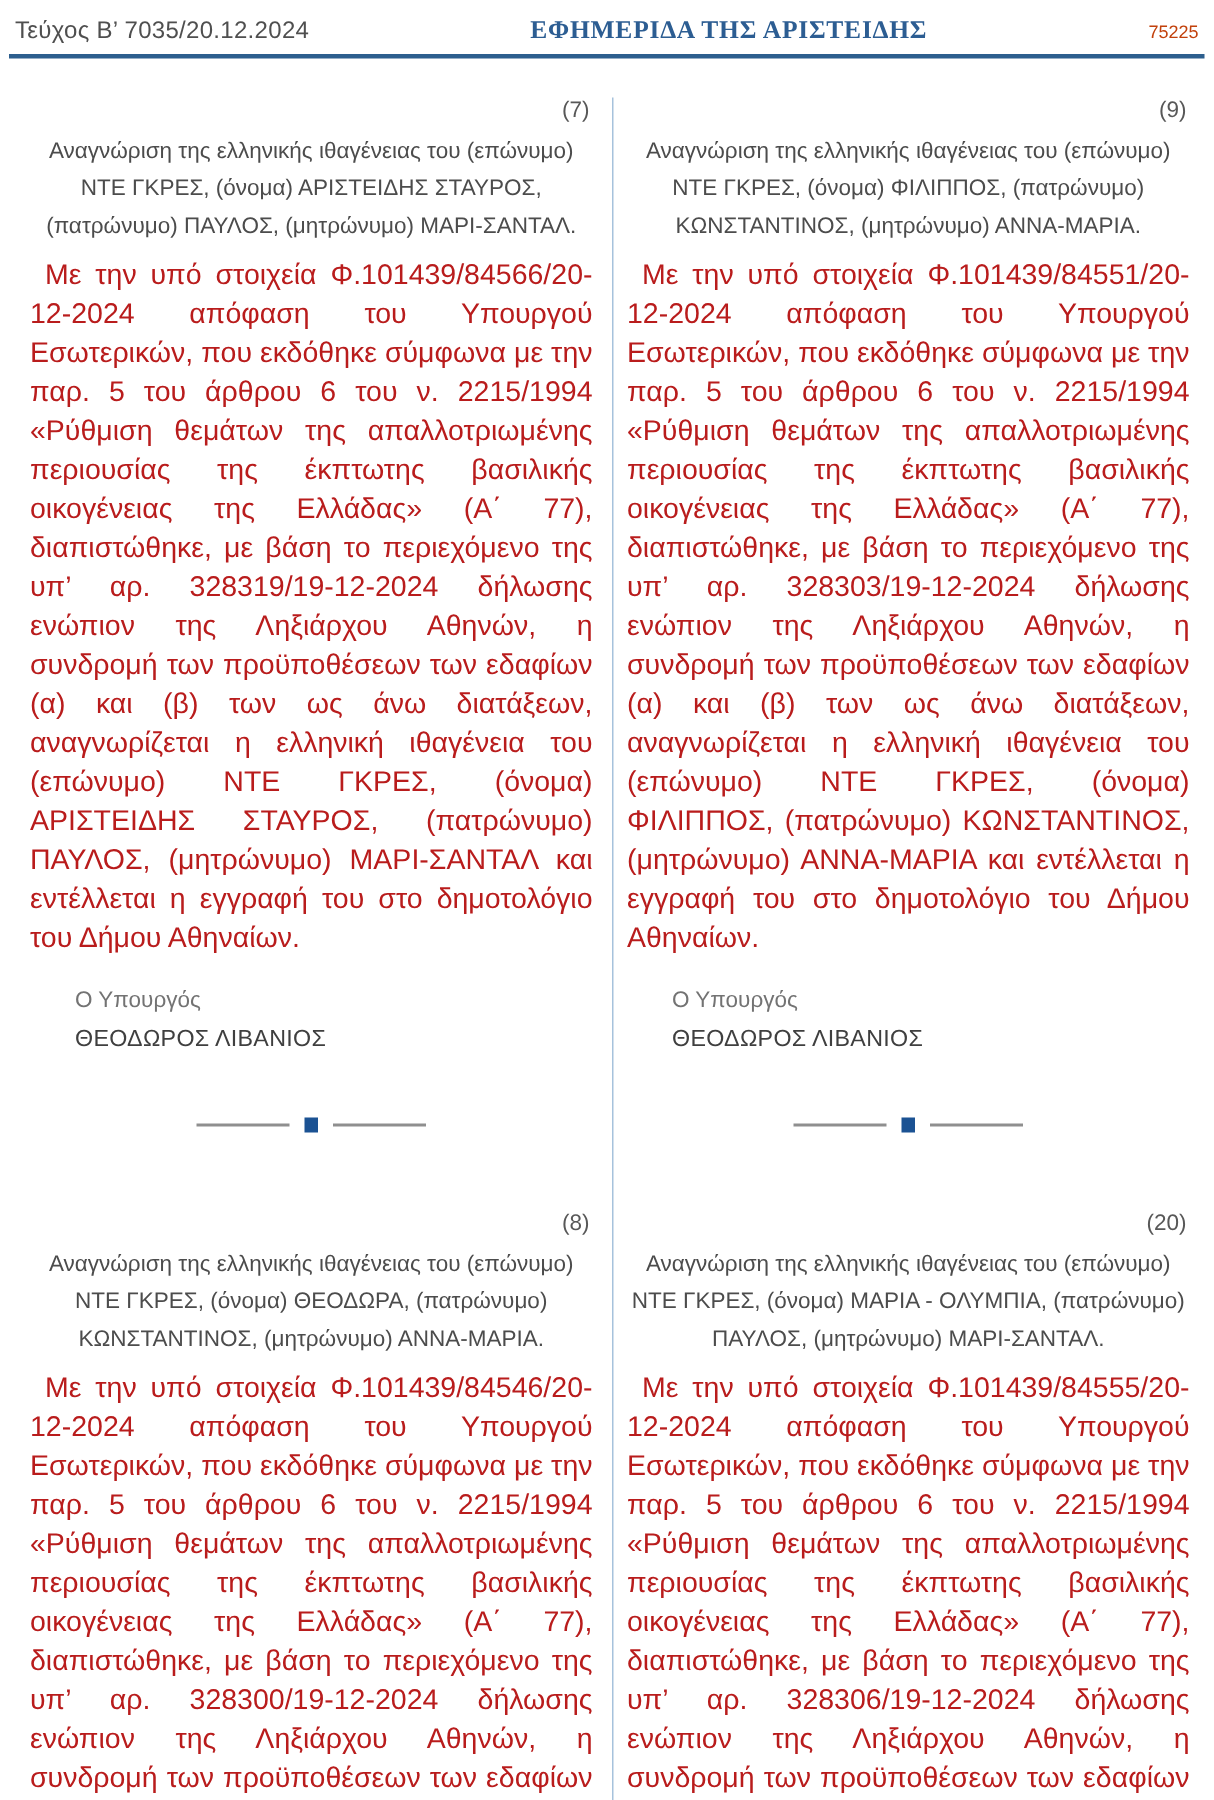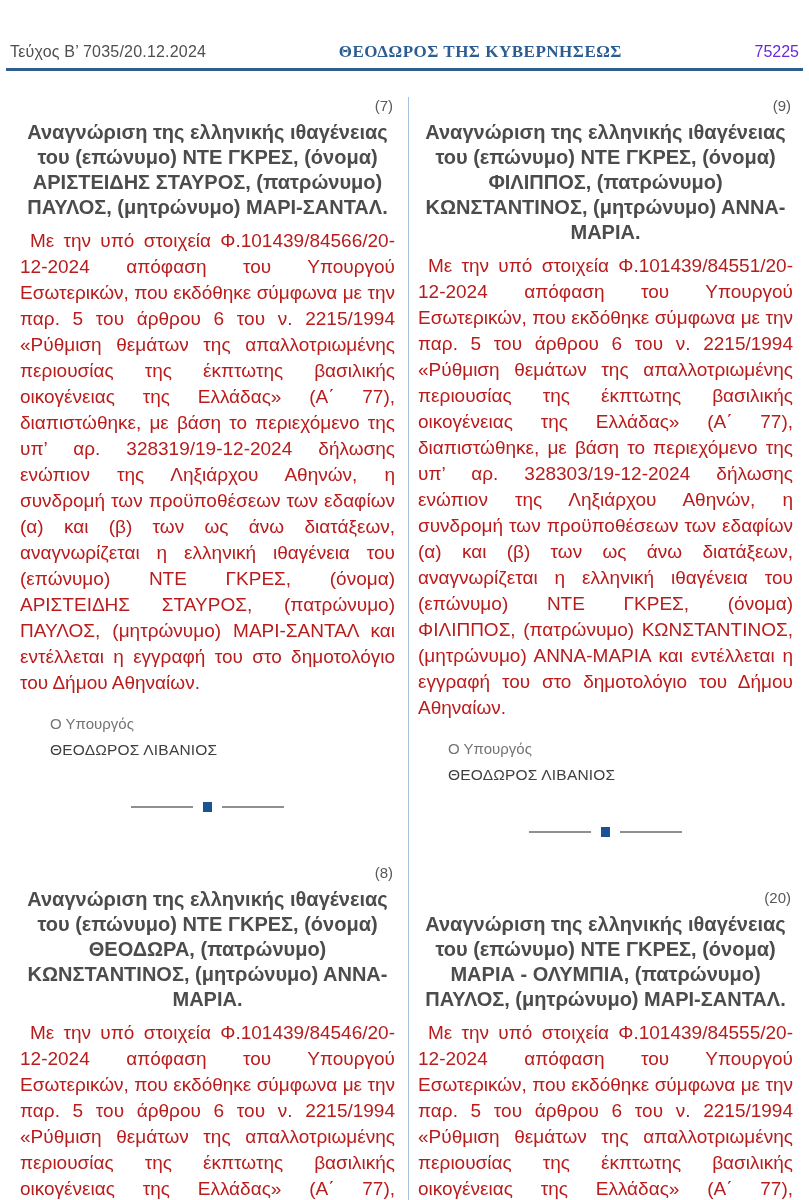--- a/index.html
+++ b/index.html
@@ -2,59 +2,59 @@
 <html lang="el"><head>
 <meta charset="utf-8">
 <style>
   html,body{margin:0;padding:0;background:#ffffff;}
   .page{
     width:809px;height:1200px;background:#ffffff;position:relative;
     overflow:hidden;font-family:"Liberation Sans",sans-serif;
     -webkit-font-smoothing:antialiased;
   }
   
-  .hdr{display:flex;justify-content:space-between;align-items:baseline;padding:10px 10px 6px 10px;margin-top:32px;}
+  .hdr{display:flex;justify-content:space-between;align-items:baseline;padding:10px 10px 6px 10px;}
   .hdr .issue{font-size:16px;color:#4f4f4f;letter-spacing:.2px;}
   .hdr .masthead{
     font-family:"Liberation Serif",serif;font-weight:700;font-size:17px;
     color:#2c5d92;letter-spacing:.5px;
   }
-  .hdr .pagenum{font-size:16px;color:#6d28d9;}
+  .hdr .pagenum{font-size:12px;color:#c2410c;}
   .rule{height:3px;background:#2d5f8e;margin:0 6px;}
   
   .columns{
     position:relative;display:flex;justify-content:space-between;
     padding:22px 16px 0 20px;height:1175px;box-sizing:border-box;overflow:hidden;
   }
   .vline{position:absolute;left:408px;top:26px;bottom:0;width:1px;background:#a6c2dc;}
   .col{width:375px;}
   
   .entry .num{text-align:right;font-size:15px;color:#585858;margin:2px 2px 2px 0;line-height:21px;}
   .entry .title{
-    font-weight:700;font-size:20px;line-height:25px;color:#4c4c4c;
+    font-weight:400;font-size:15px;line-height:25px;color:#4c4c4c;
     text-align:center;margin:4px 0 8px;
   }
   .entry .body{
     font-size:19px;line-height:26px;color:#b91c1c;text-align:justify;
     text-indent:10px;margin:0;
   }
   .sig{margin:16px 0 0 30px;}
   .sig .role{font-size:15px;color:#737373;line-height:24px;}
   .sig .name{font-size:15.5px;font-weight:400;color:#3f3f3f;line-height:28px;letter-spacing:.2px;}
   .divider{display:flex;align-items:center;justify-content:center;gap:10px;margin:38px 0 50px;}
   .divider .dline{width:62px;height:2px;background:#8f8f8f;}
   .divider .dsq{width:9px;height:10px;background:#1b5293;}
 </style>
 </head>
 <body>
 
 <div class="page">
   <div class="hdr">
     <div class="issue">Τεύχος Β’ 7035/20.12.2024</div>
-    <div class="masthead">ΘΕΟΔΩΡΟΣ ΤΗΣ ΚΥΒΕΡΝΗΣΕΩΣ</div>
+    <div class="masthead">ΕΦΗΜΕΡΙΔΑ ΤΗΣ ΑΡΙΣΤΕΙΔΗΣ</div>
     <div class="pagenum">75225</div>
   </div>
   <div class="rule"></div>
   <div class="columns">
     <div class="vline"></div>
     <section class="col" id="col-0">
         <article class="entry">
           <div class="num">(7)</div>
           <h2 class="title">Αναγνώριση της ελληνικής ιθαγένειας του (επώνυμο) ΝΤΕ ΓΚΡΕΣ, (όνομα) ΑΡΙΣΤΕΙΔΗΣ ΣΤΑΥΡΟΣ, (πατρώνυμο) ΠΑΥΛΟΣ, (μητρώνυμο) ΜΑΡΙ-ΣΑΝΤΑΛ.</h2>
           <p class="body">Με την υπό στοιχεία Φ.101439/84566/20-12-2024 απόφαση του Υπουργού Εσωτερικών, που εκδόθηκε σύμφωνα με την παρ. 5 του άρθρου 6 του ν. 2215/1994 «Ρύθμιση θεμάτων της απαλλοτριωμένης περιουσίας της έκπτωτης βασιλικής οικογένειας της Ελλάδας» (Α΄ 77), διαπιστώθηκε, με βάση το περιεχόμενο της υπ’ αρ. 328319/19-12-2024 δήλωσης ενώπιον της Ληξιάρχου Αθηνών, η συνδρομή των προϋποθέσεων των εδαφίων (α) και (β) των ως άνω διατάξεων, αναγνωρίζεται η ελληνική ιθαγένεια του (επώνυμο) ΝΤΕ ΓΚΡΕΣ, (όνομα) ΑΡΙΣΤΕΙΔΗΣ ΣΤΑΥΡΟΣ, (πατρώνυμο) ΠΑΥΛΟΣ, (μητρώνυμο) ΜΑΡΙ-ΣΑΝΤΑΛ και εντέλλεται η εγγραφή του στο δημοτολόγιο του Δήμου Αθηναίων.</p>

